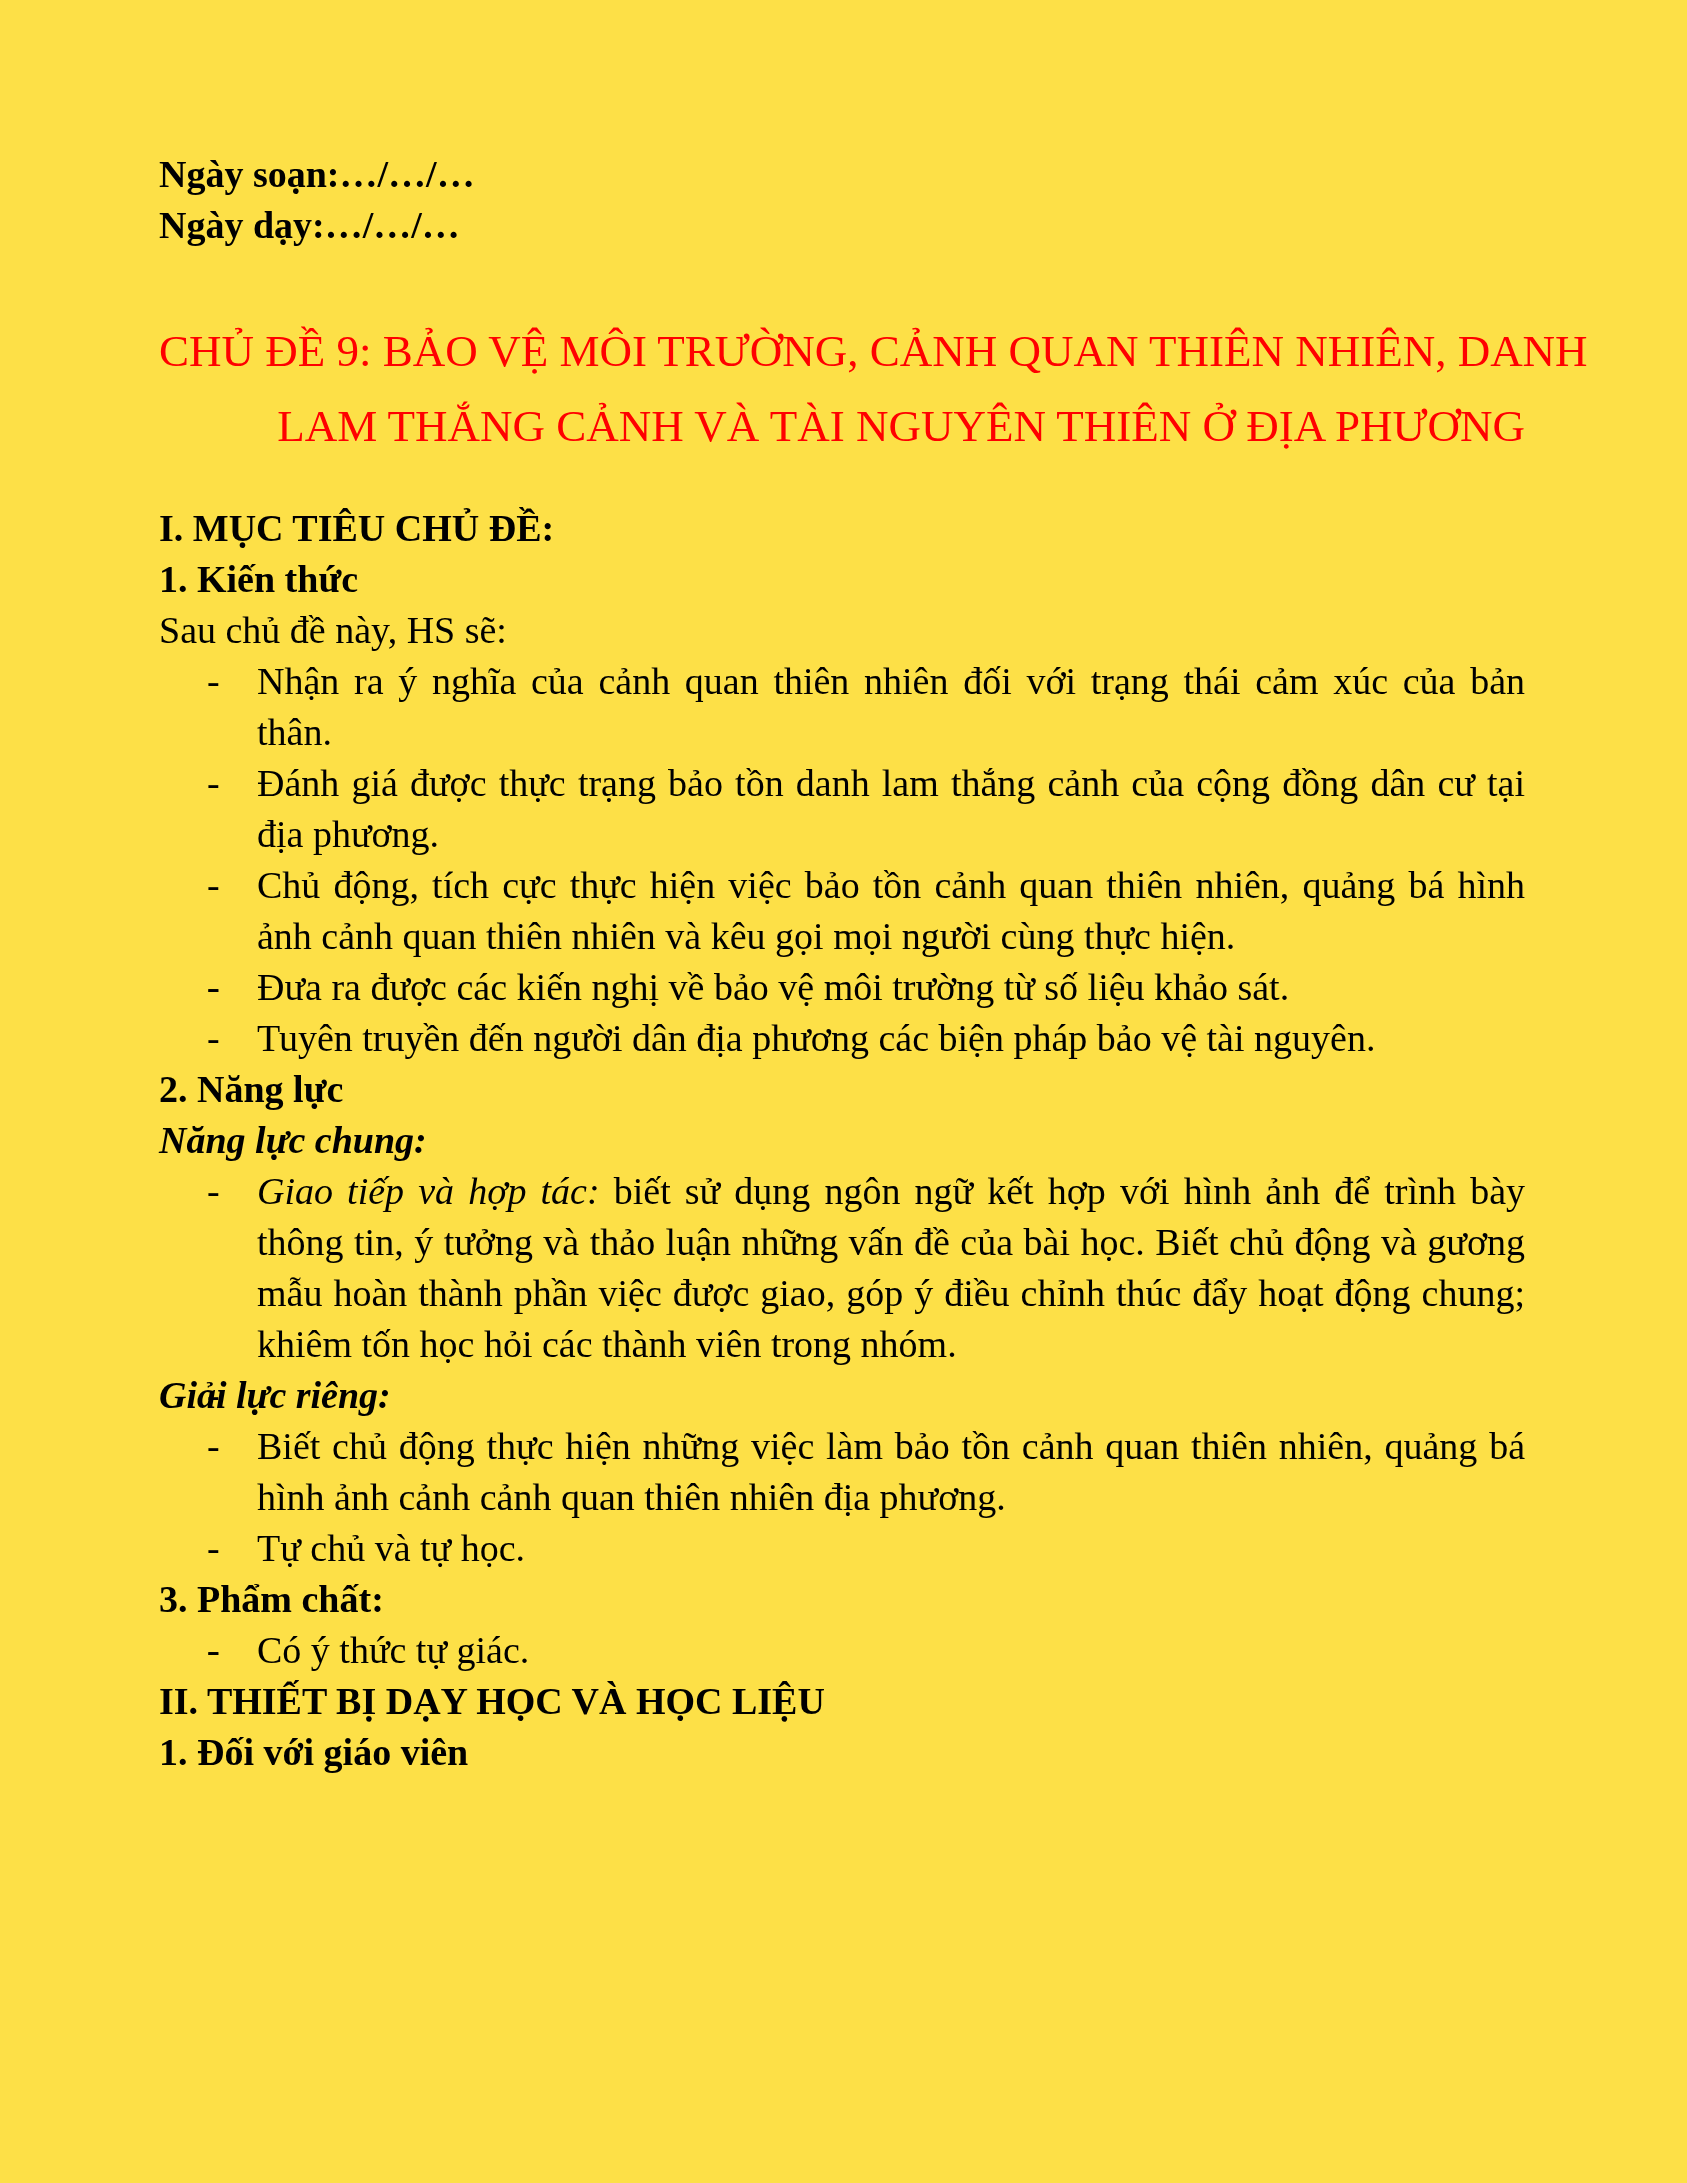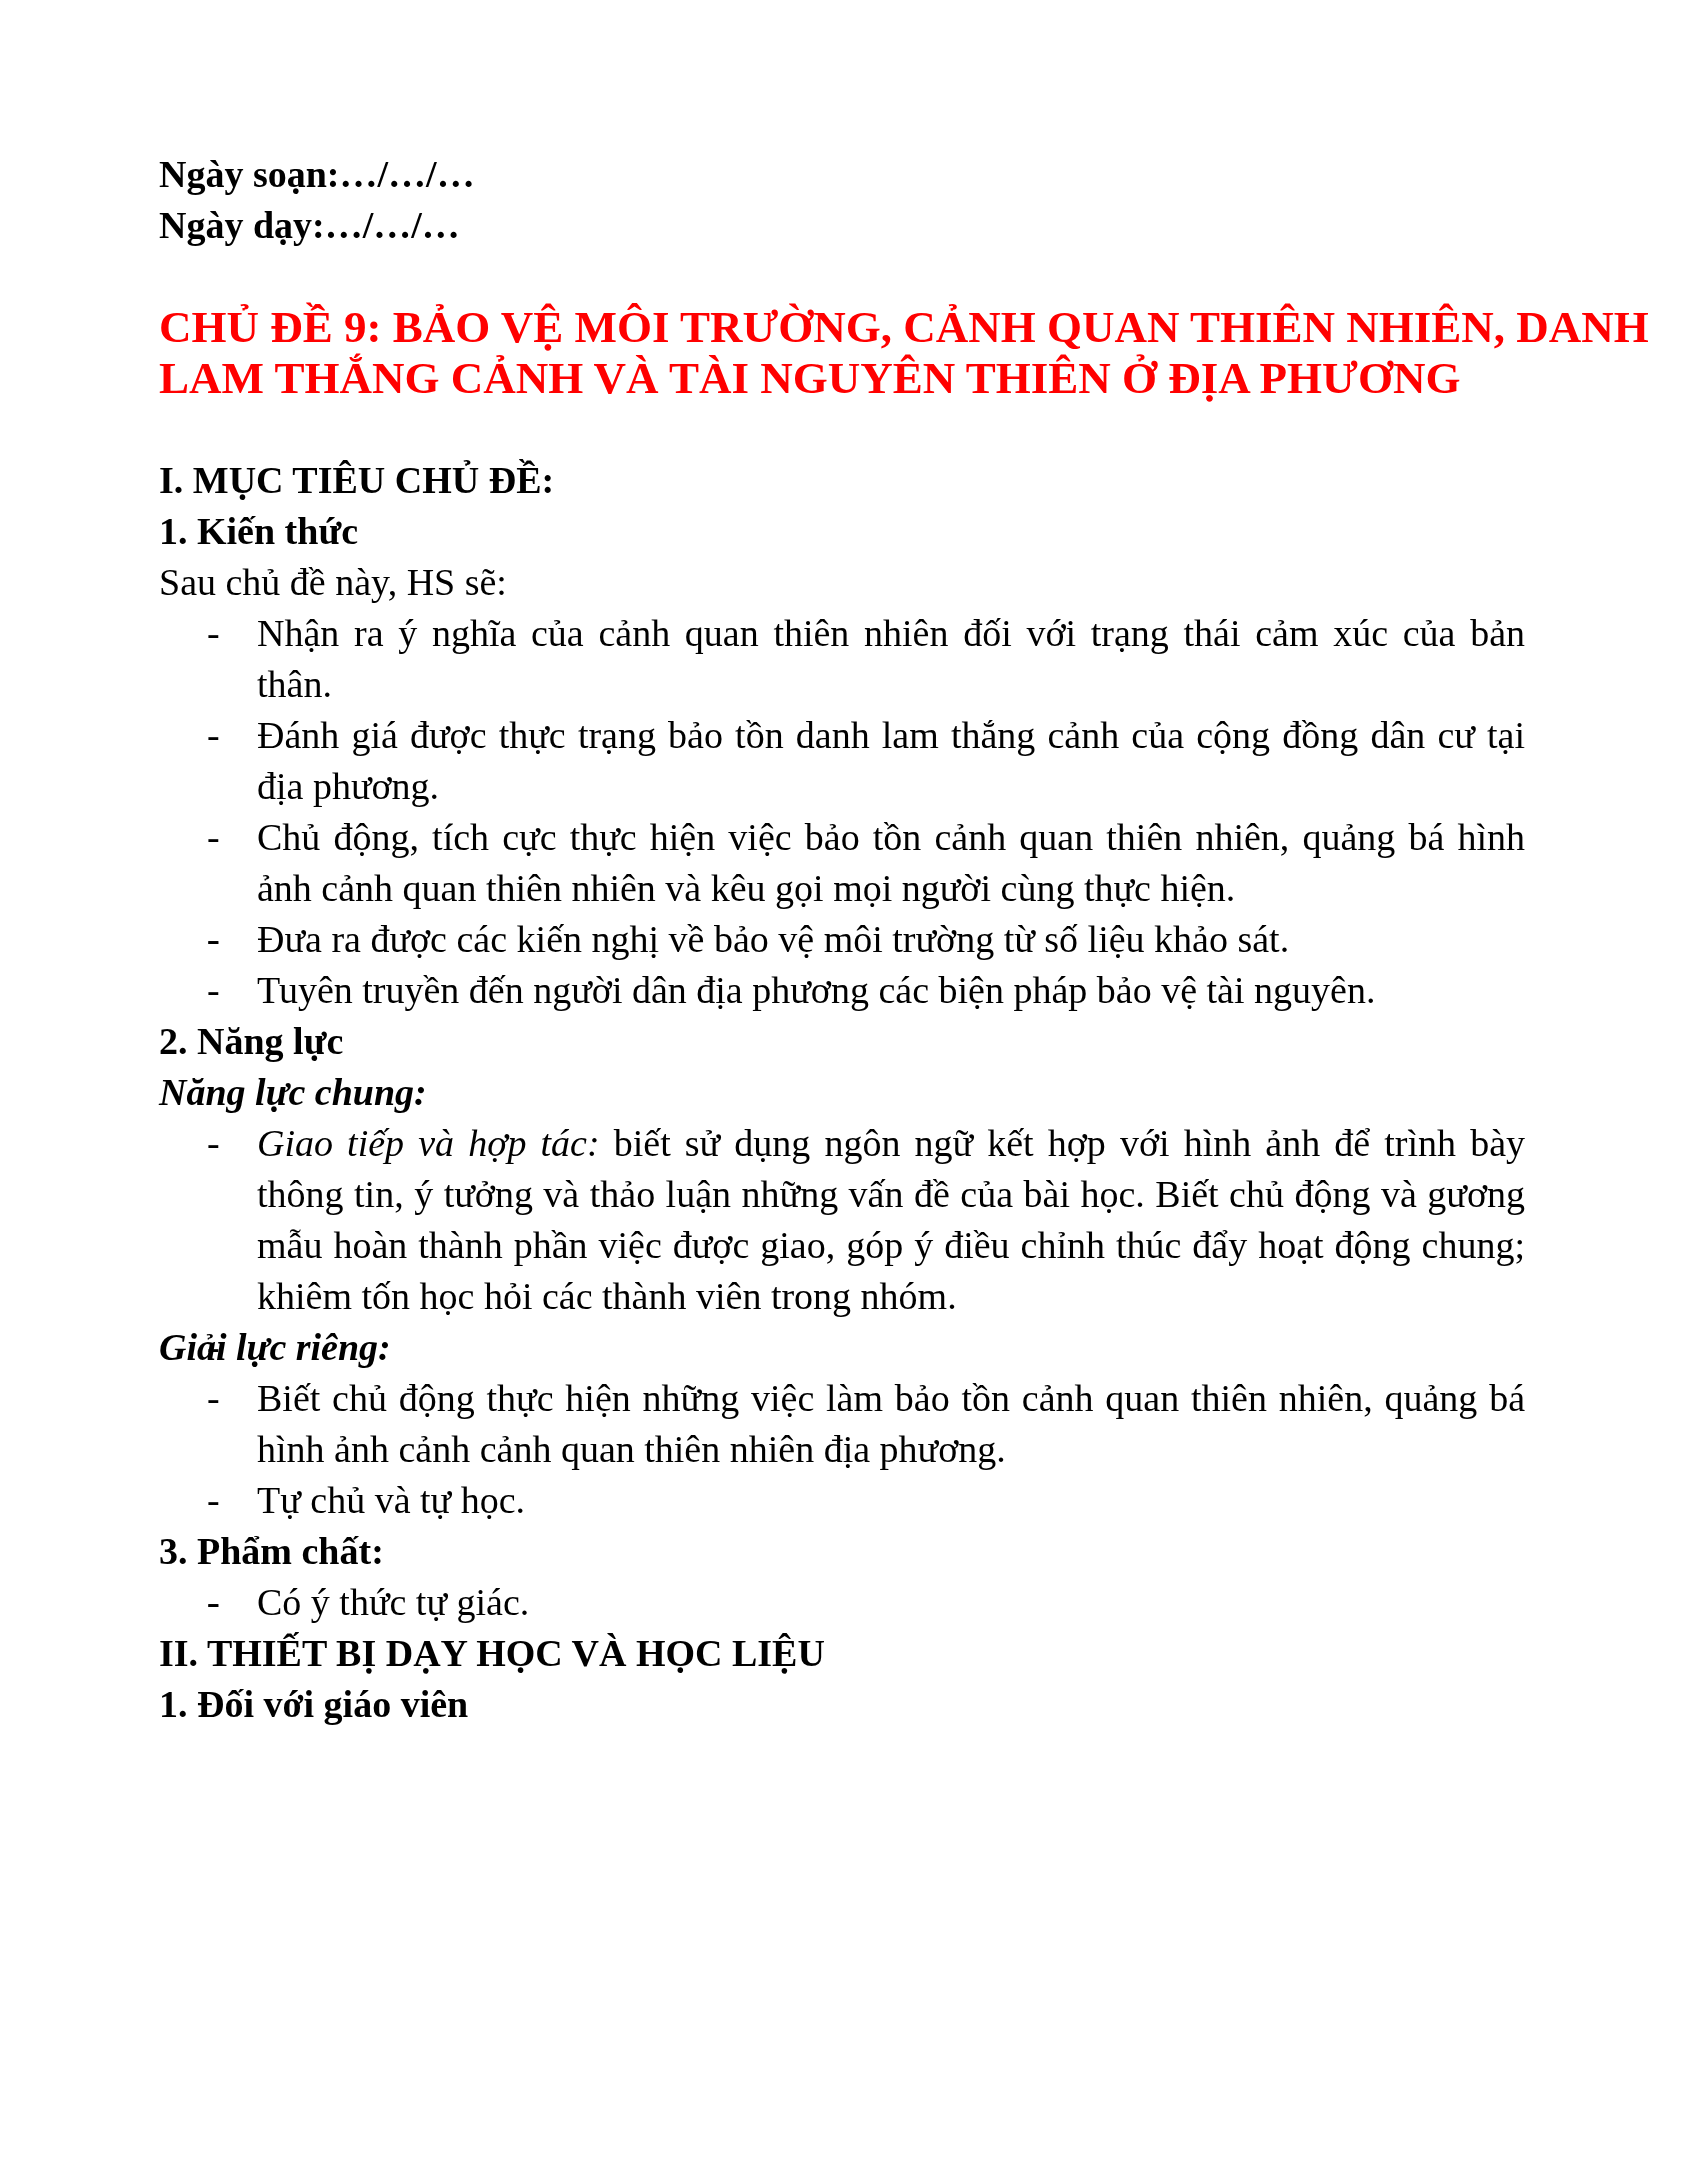--- a/index.html
+++ b/index.html
@@ -1,35 +1,36 @@
 <!DOCTYPE html>
 <html style="font-size:12.7px"><head>
 <meta charset="utf-8">
 <style>
   html,body{margin:0;padding:0;background:#e8e8e8;}
   .page{
     position:relative;
     width:1687px;height:2183px;
-    background:#ffffff;
+    background:#fde047;
     font-family:"Liberation Serif","DejaVu Serif",serif;
     font-size:38px;
     line-height:51px;
     color:#000000;
     overflow:hidden;
   }
   .content{position:absolute;left:159px;top:149px;width:1366px;}
   .b{font-weight:bold;}
   .bi{font-weight:bold;font-style:italic;}
   .spacer{height:51px;}
   .title-line{
     color:#ff0000;
-    font-weight:bold;
+    font-weight:normal;
     font-size:45px;
-    text-align:left;
+    text-align:right;
     white-space:nowrap;
+    margin-top:24px;
   }
   .heading{font-weight:bold;}
   .bullet{position:relative;padding-left:98px;text-align:justify;}
   .bullet .dash{position:absolute;left:48px;top:0;}
   .lead-italic{font-style:italic;}
 </style>
 </head>
 <body>
 
 <div class="page">

